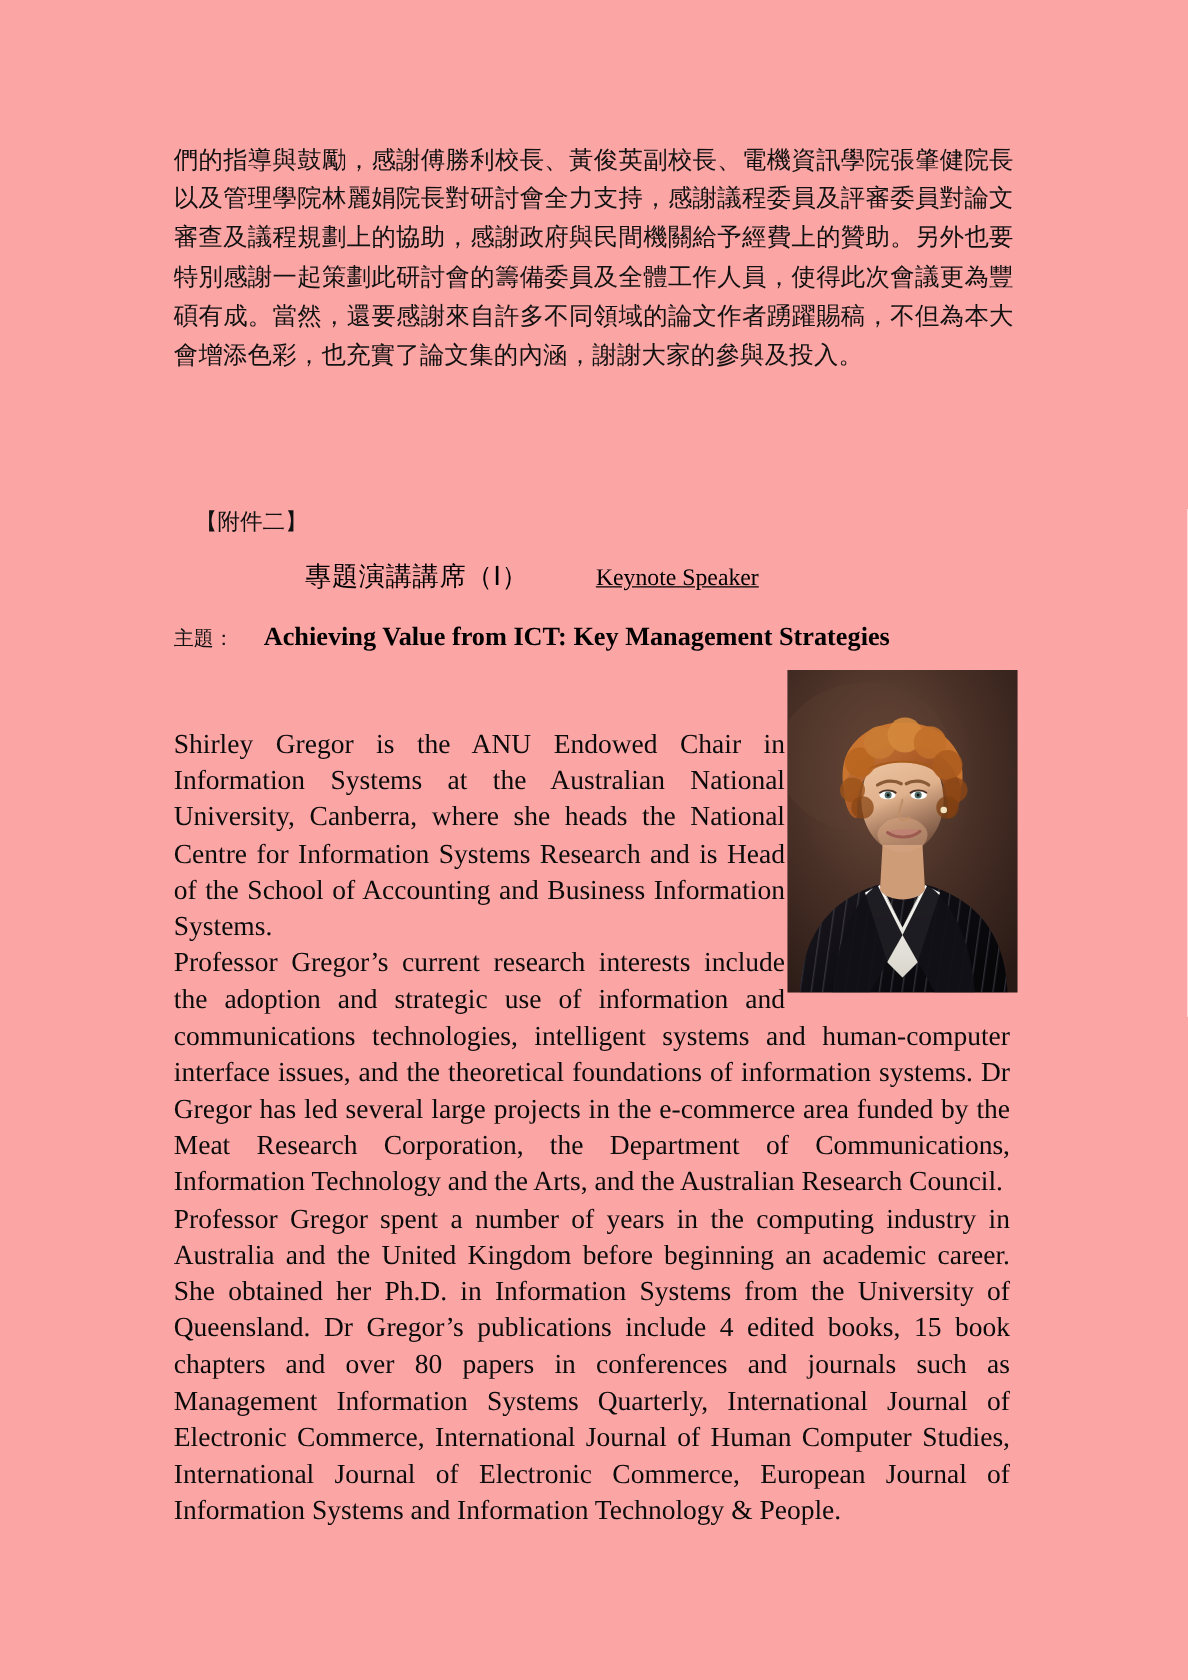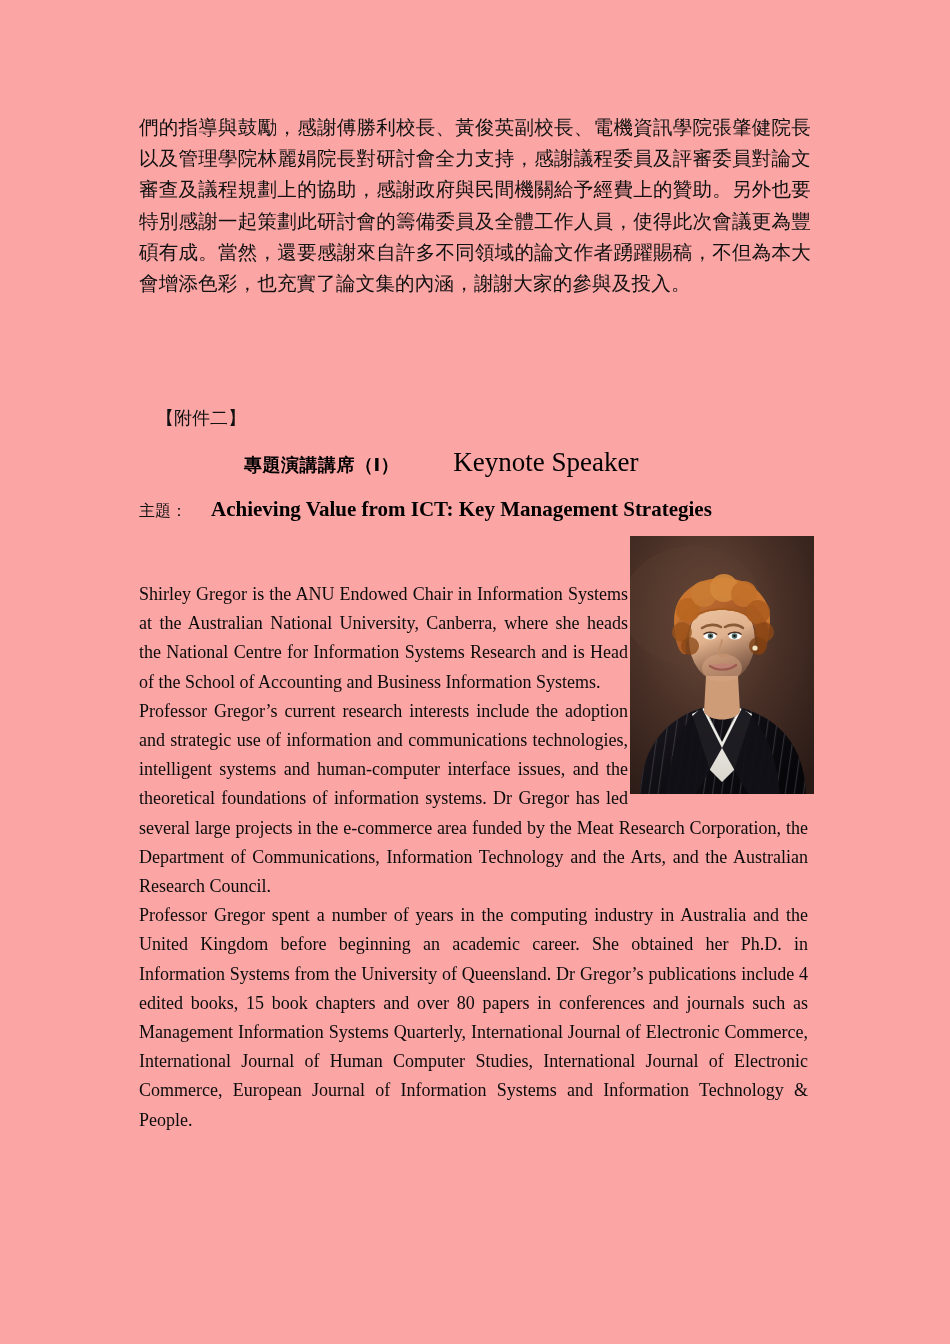--- a/index.html
+++ b/index.html
@@ -58,31 +58,32 @@
     width: 672px;
     height: 38px;
     display: flex;
     align-items: baseline;
     justify-content: flex-start;
     padding-left: 105px;
     box-sizing: border-box;
   }
   .keynote-heading .cn {
     font-family: "DejaVu Sans", "Liberation Sans", sans-serif;
-    font-size: 18px;
-    font-weight: 700;
+    font-size: 21px;
+    font-weight: 400;
     letter-spacing: 0.5px;
     white-space: nowrap;
   }
   .keynote-heading .en {
     font-family: "Liberation Serif", "DejaVu Serif", serif;
-    font-size: 27px;
+    font-size: 19px;
     font-weight: 400;
     margin-left: 54px;
     white-space: nowrap;
+    text-decoration: underline;
   }
 
   
   .meta-line {
     position: absolute;
     left: 139px;
     white-space: nowrap;
   }
   .meta-line .label {
     font-family: "DejaVu Sans", "Liberation Sans", sans-serif;
@@ -111,21 +112,21 @@
   }
   .portrait svg { display: block; }
 
   
   .bio {
     position: absolute;
     left: 139px;
     top: 580px;
     width: 669px;
     font-family: "Liberation Serif", "DejaVu Serif", serif;
-    font-size: 18px;
+    font-size: 22px;
     line-height: 29.2px;
     text-align: justify;
     color: #0b0b0b;
   }
   .bio p { margin: 0; }
   .bio .float-shim {
     float: right;
     width: 180px;
     height: 224px;
     shape-outside: inset(0);

